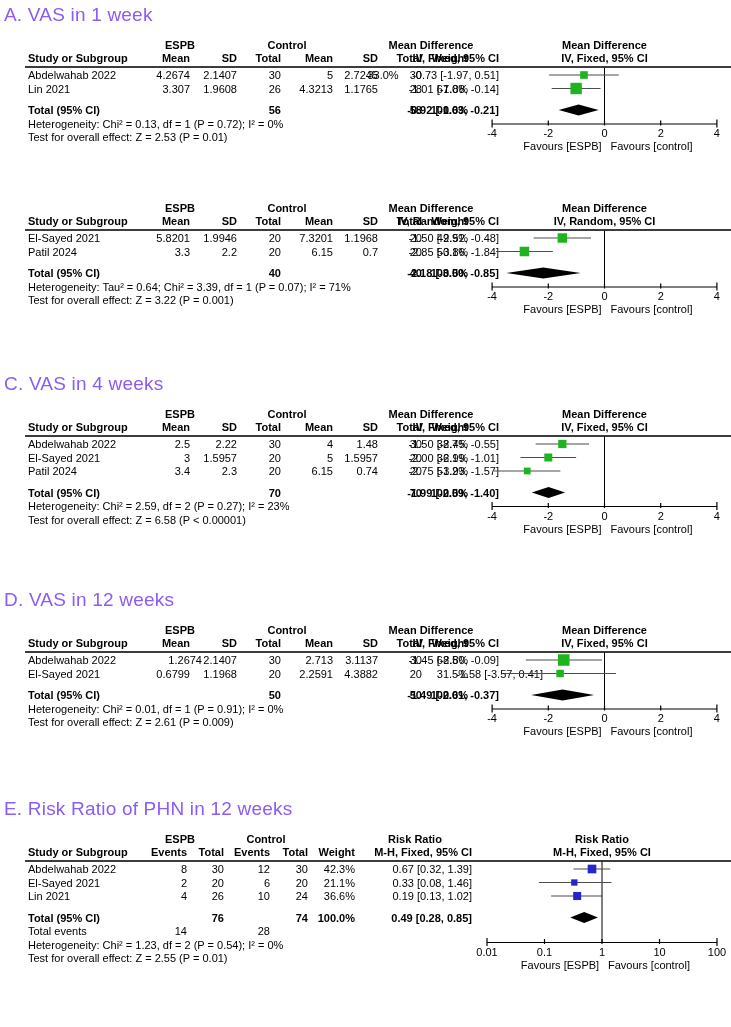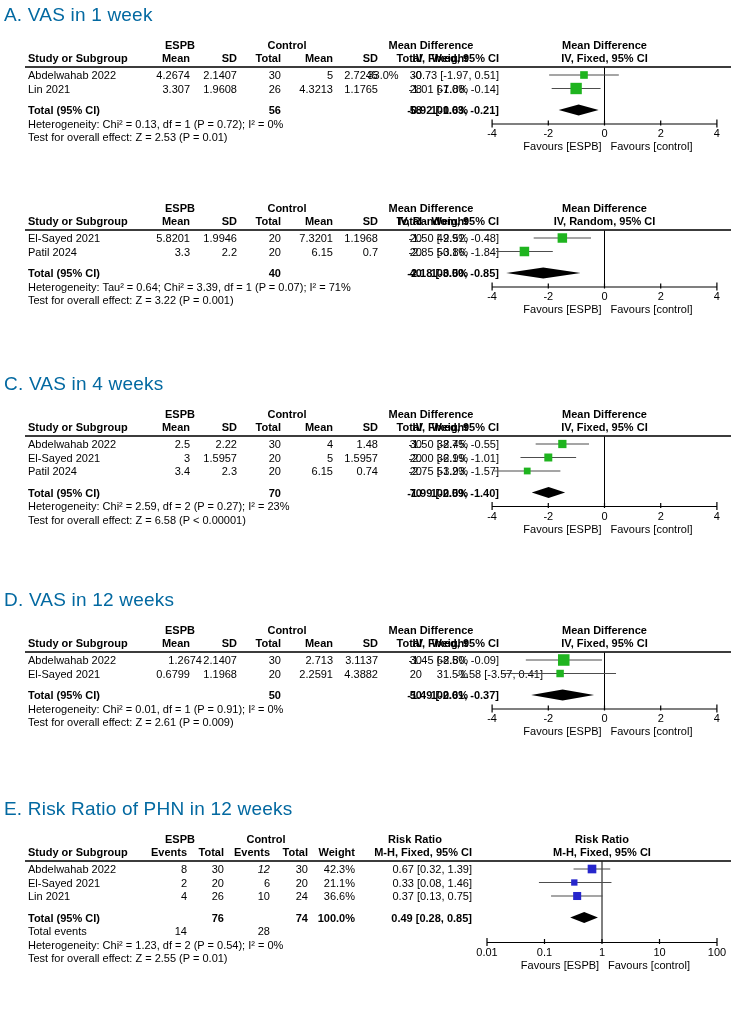--- a/index.html
+++ b/index.html
@@ -1,19 +1,19 @@
 <!DOCTYPE html>
 <html><head>
 <meta charset="utf-8">
 <style>
   html,body{margin:0;padding:0;background:#ffffff;}
   body{width:731px;font-family:"Liberation Sans",sans-serif;color:#000;}
   .figure{padding:4px 0 0 0;}
   .panel{position:relative;}
-  .panel h2{font-size:19px;font-weight:400;margin:0 0 13px 4px;letter-spacing:.2px;color:#0369a1;}
+  .panel h2{font-size:19px;font-weight:400;margin:0 0 13px 4px;letter-spacing:.2px;color:#8b5cf6;}
   .content{position:relative;width:731px;}
   .cell{position:absolute;font-size:11px;line-height:12px;white-space:nowrap;}
   .cell.b{font-weight:700;}
   .hrule{position:absolute;left:25px;width:706px;height:1.5px;background:#3c3c3c;}
   svg.plot{position:absolute;left:0;top:0;pointer-events:none;}
 </style>
 </head>
 <body>
 
 <div class="figure">
@@ -303,38 +303,38 @@
         <span class="cell b" style="top: 13px; left: 54px; width: 170px; text-align: right;">Total</span>
         <span class="cell b" style="top: 13px; left: 100px; width: 170px; text-align: right;">Events</span>
         <span class="cell b" style="top: 13px; left: 138px; width: 170px; text-align: right;">Total</span>
         <span class="cell b" style="top: 13px; left: 185px; width: 170px; text-align: right;">Weight</span>
         <span class="cell b" style="top: 13px; left: 302px; width: 170px; text-align: right;">M-H, Fixed, 95% CI</span>
         <span class="cell b" style="top: 13px; left: 492px; width: 220px; text-align: center;">M-H, Fixed, 95% CI</span>
         <div class="hrule" style="top: 27px;"></div>
         <span class="cell" style="top: 30px; left: 28px;">Abdelwahab 2022</span>
         <span class="cell" style="top: 30px; left: 17px; width: 170px; text-align: right;">8</span>
         <span class="cell" style="top: 30px; left: 54px; width: 170px; text-align: right;">30</span>
-        <span class="cell" style="top: 30px; left: 100px; width: 170px; text-align: right; font-style: italic;">12</span>
+        <span class="cell" style="top: 30px; left: 100px; width: 170px; text-align: right;">12</span>
         <span class="cell" style="top: 30px; left: 138px; width: 170px; text-align: right;">30</span>
         <span class="cell" style="top: 30px; left: 185px; width: 170px; text-align: right;">42.3%</span>
         <span class="cell" style="top: 30px; left: 302px; width: 170px; text-align: right;">0.67 [0.32, 1.39]</span>
         <span class="cell" style="top: 43.5px; left: 28px;">El-Sayed 2021</span>
         <span class="cell" style="top: 43.5px; left: 17px; width: 170px; text-align: right;">2</span>
         <span class="cell" style="top: 43.5px; left: 54px; width: 170px; text-align: right;">20</span>
         <span class="cell" style="top: 43.5px; left: 100px; width: 170px; text-align: right;">6</span>
         <span class="cell" style="top: 43.5px; left: 138px; width: 170px; text-align: right;">20</span>
         <span class="cell" style="top: 43.5px; left: 185px; width: 170px; text-align: right;">21.1%</span>
         <span class="cell" style="top: 43.5px; left: 302px; width: 170px; text-align: right;">0.33 [0.08, 1.46]</span>
         <span class="cell" style="top: 57px; left: 28px;">Lin 2021</span>
         <span class="cell" style="top: 57px; left: 17px; width: 170px; text-align: right;">4</span>
         <span class="cell" style="top: 57px; left: 54px; width: 170px; text-align: right;">26</span>
         <span class="cell" style="top: 57px; left: 100px; width: 170px; text-align: right;">10</span>
         <span class="cell" style="top: 57px; left: 138px; width: 170px; text-align: right;">24</span>
         <span class="cell" style="top: 57px; left: 185px; width: 170px; text-align: right;">36.6%</span>
-        <span class="cell" style="top: 57px; left: 302px; width: 170px; text-align: right;">0.37 [0.13, 0.75]</span>
+        <span class="cell" style="top: 57px; left: 302px; width: 170px; text-align: right;">0.19 [0.13, 1.02]</span>
         <span class="cell b" style="top: 78.5px; left: 28px;">Total (95% CI)</span>
         <span class="cell b" style="top: 78.5px; left: 54px; width: 170px; text-align: right;">76</span>
         <span class="cell b" style="top: 78.5px; left: 138px; width: 170px; text-align: right;">74</span>
         <span class="cell b" style="top: 78.5px; left: 185px; width: 170px; text-align: right;">100.0%</span>
         <span class="cell b" style="top: 78.5px; left: 302px; width: 170px; text-align: right;">0.49 [0.28, 0.85]</span>
         <span class="cell" style="top: 92px; left: 28px;">Total events</span>
         <span class="cell" style="top: 92px; left: 17px; width: 170px; text-align: right;">14</span>
         <span class="cell" style="top: 92px; left: 100px; width: 170px; text-align: right;">28</span>
         <span class="cell" style="top: 105.5px; left: 28px;">Heterogeneity: Chi² = 1.23, df = 2 (P = 0.54); I² = 0%</span>
         <span class="cell" style="top: 119px; left: 28px;">Test for overall effect: Z = 2.55 (P = 0.01)</span>

